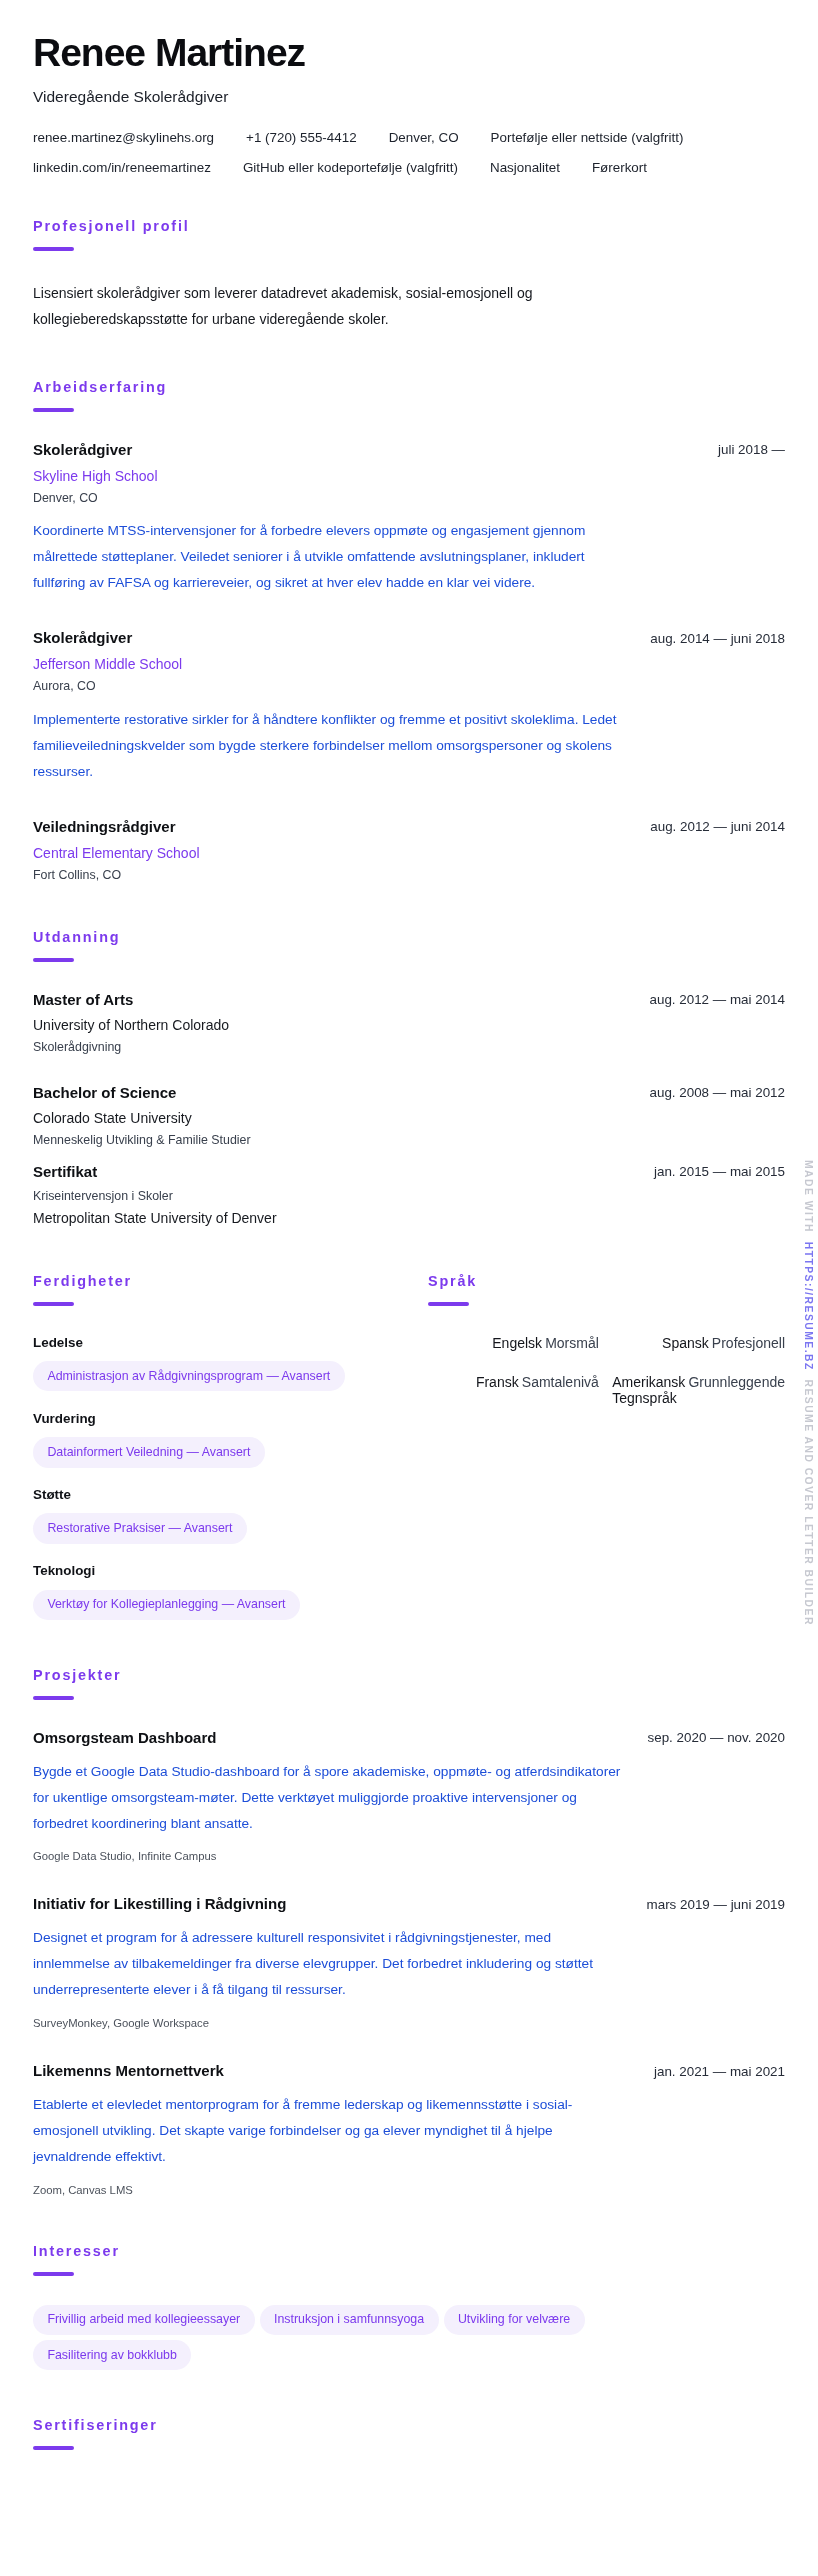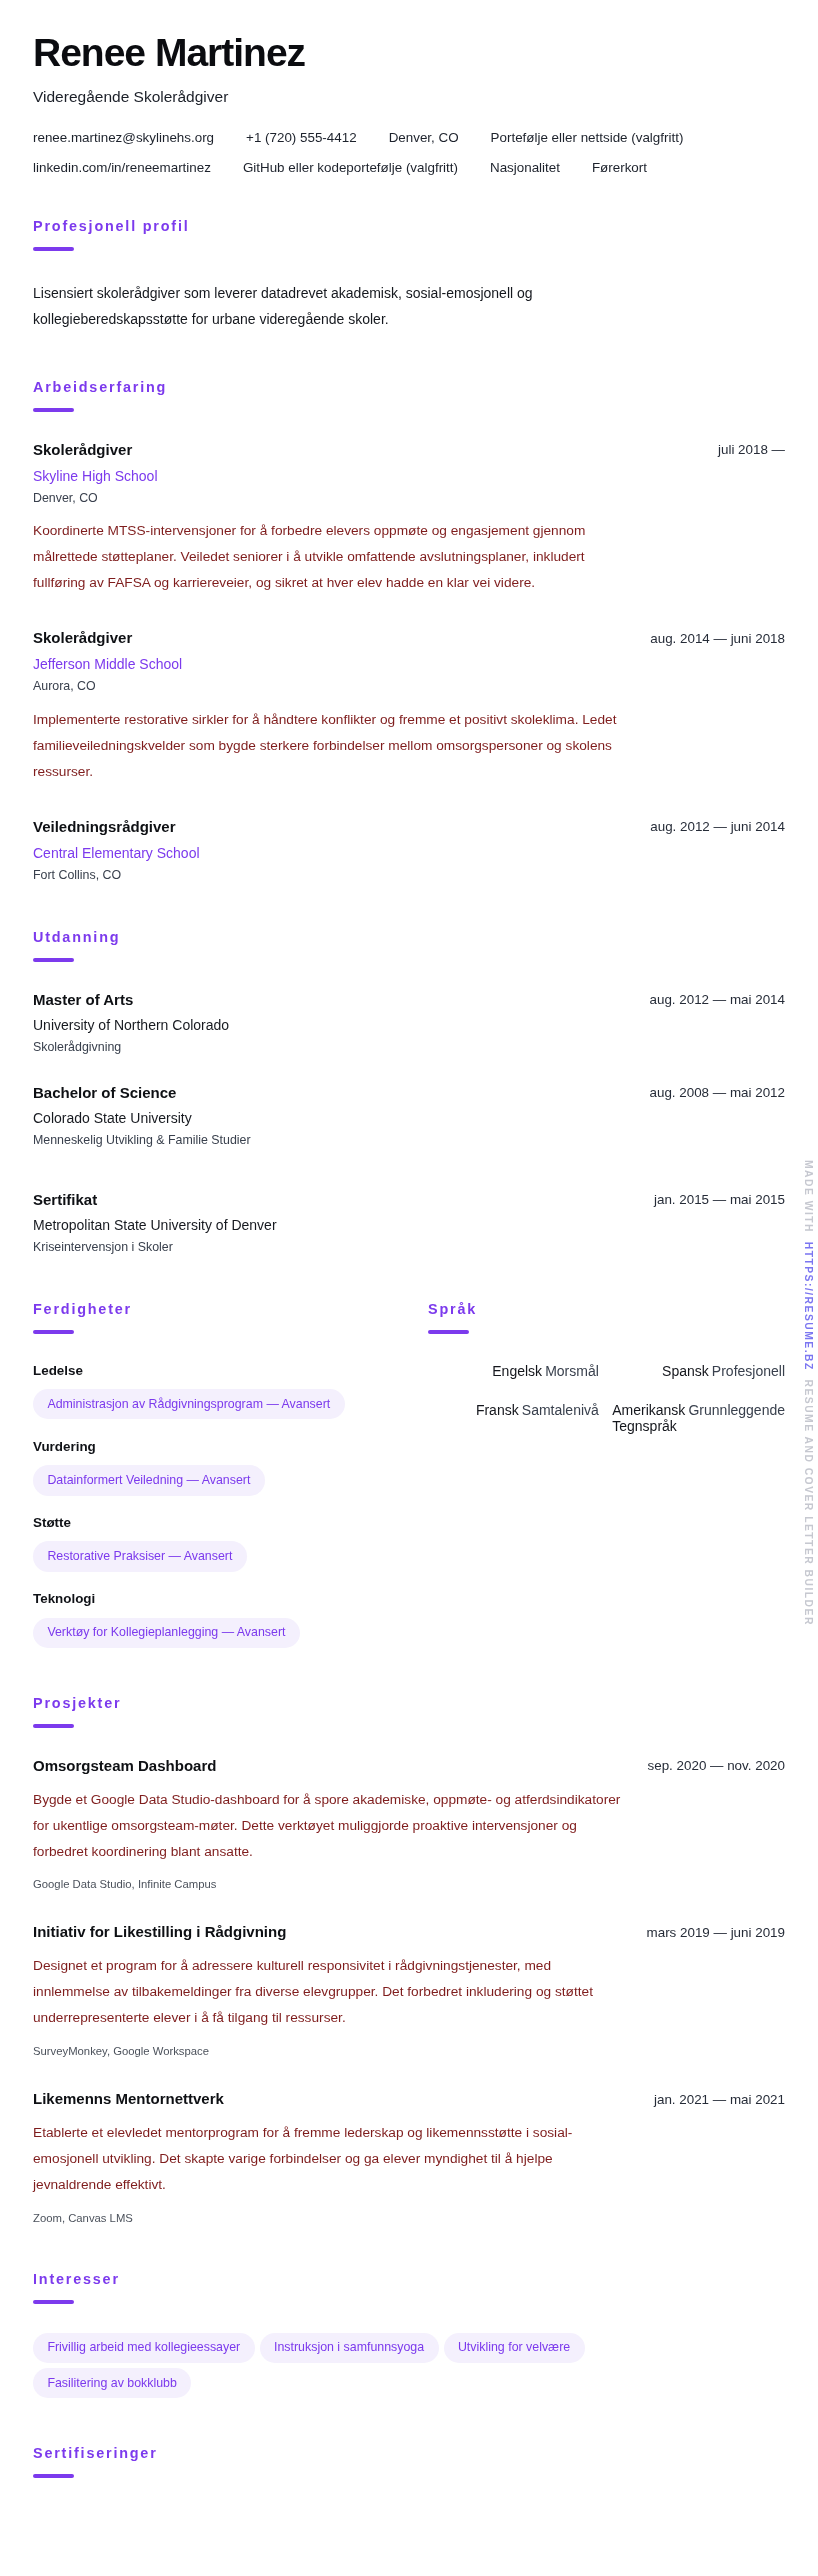--- a/index.html
+++ b/index.html
@@ -23,21 +23,21 @@
   .summary{font-size:14px;line-height:26px;max-width:634px;color:#15181e;}
 
   
   .entry{margin-top:33px;}
   .entry.first{margin-top:0;}
   .entry-row{display:flex;justify-content:space-between;align-items:flex-start;gap:12.4px;text-align:right;}
   .entry-title{font-size:15px;font-weight:700;color:#0e1014;line-height:1.25;}
   .entry-date{font-size:13.4px;color:#262c38;white-space:nowrap;padding-top:1.5px;}
   .entry-link{margin-top:8.2px;font-size:14px;font-weight:500;color:#7c3aed;}
   .entry-sub{margin-top:7.2px;font-size:12.4px;color:#39404d;}
-  .entry-desc{margin-top:13.4px;font-size:13.7px;line-height:26px;max-width:598px;color:#7f1d1d;}
+  .entry-desc{margin-top:13.4px;font-size:13.7px;line-height:26px;max-width:598px;color:#1d4ed8;}
   .entry-tools{margin-top:11.3px;font-size:11.3px;color:#4c525c;}
 
   
   .two-col{display:grid;grid-template-columns:361px 1fr;column-gap:34px;}
   .cat{margin-top:19.6px;font-size:13.4px;font-weight:700;color:#101217;}
   .cat.first{margin-top:29px;}
   .pill{display:inline-block;background:#f4f0fd;color:#7c3aed;font-size:12.4px;font-weight:500;
         line-height:1.2;padding:7.7px 14.4px;border-radius:515px;margin-top:11.3px;}
   .lang-grid{display:grid;grid-template-columns:1fr 1fr;column-gap:13.4px;row-gap:23px;margin-top:29px;}
   .lang{display:flex;justify-content:flex-end;align-items:flex-start;gap:3.1px;font-size:14px;}
@@ -136,27 +136,27 @@
 
       <div class="entry" style="margin-top:30px;">
         <div class="entry-row">
           <div class="entry-title">Bachelor of Science</div>
           <div class="entry-date">aug. 2008 — mai 2012</div>
         </div>
         <div class="entry-sub" style="margin-top:7.2px;font-size:14px;color:#171a20;">Colorado State University</div>
         <div class="entry-sub">Menneskelig Utvikling &amp; Familie Studier</div>
       </div>
 
-      <div class="entry" style="margin-top:44px;">
+      <div class="entry" style="margin-top:16px;">
         <div class="entry-row">
           <div class="entry-title">Sertifikat</div>
           <div class="entry-date">jan. 2015 — mai 2015</div>
         </div>
+        <div class="entry-sub">Kriseintervensjon i Skoler</div>
         <div class="entry-sub" style="margin-top:7.2px;font-size:14px;color:#171a20;">Metropolitan State University of Denver</div>
-        <div class="entry-sub">Kriseintervensjon i Skoler</div>
       </div>
 
     </div>
   </section>
 
   <section class="section">
     <div class="two-col">
 
       <div>
         <div class="sec-head">Ferdigheter</div>

